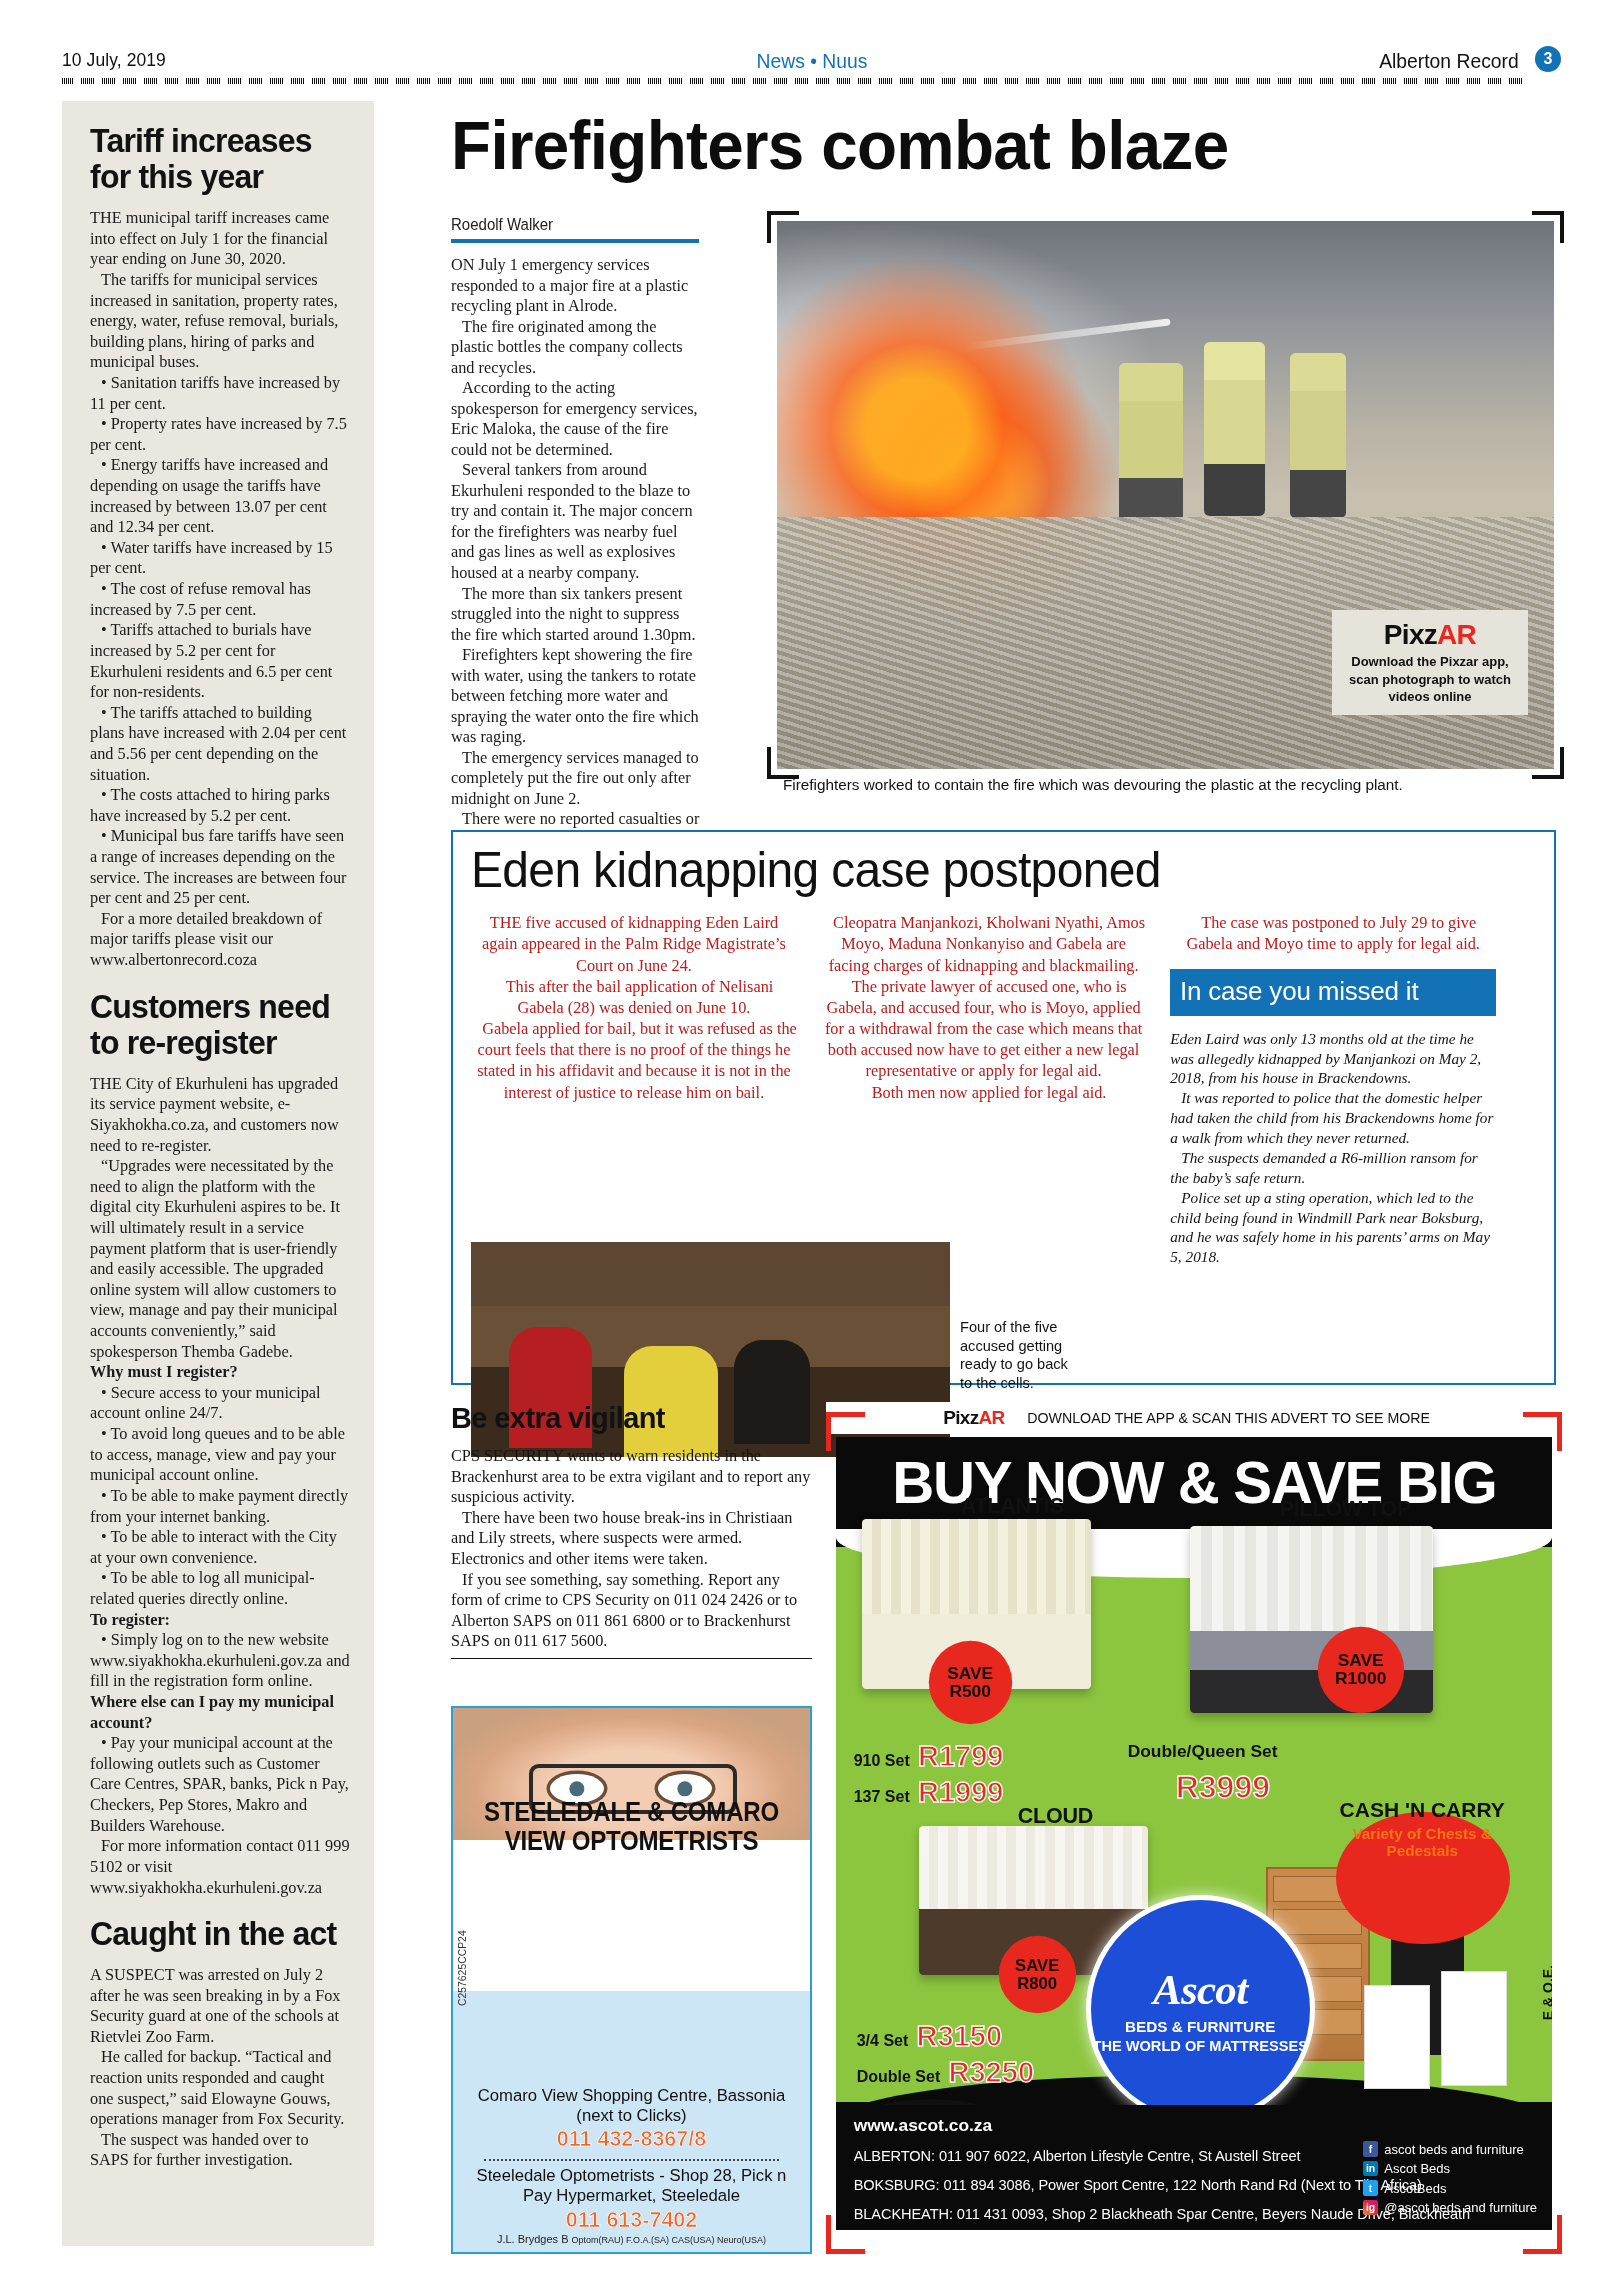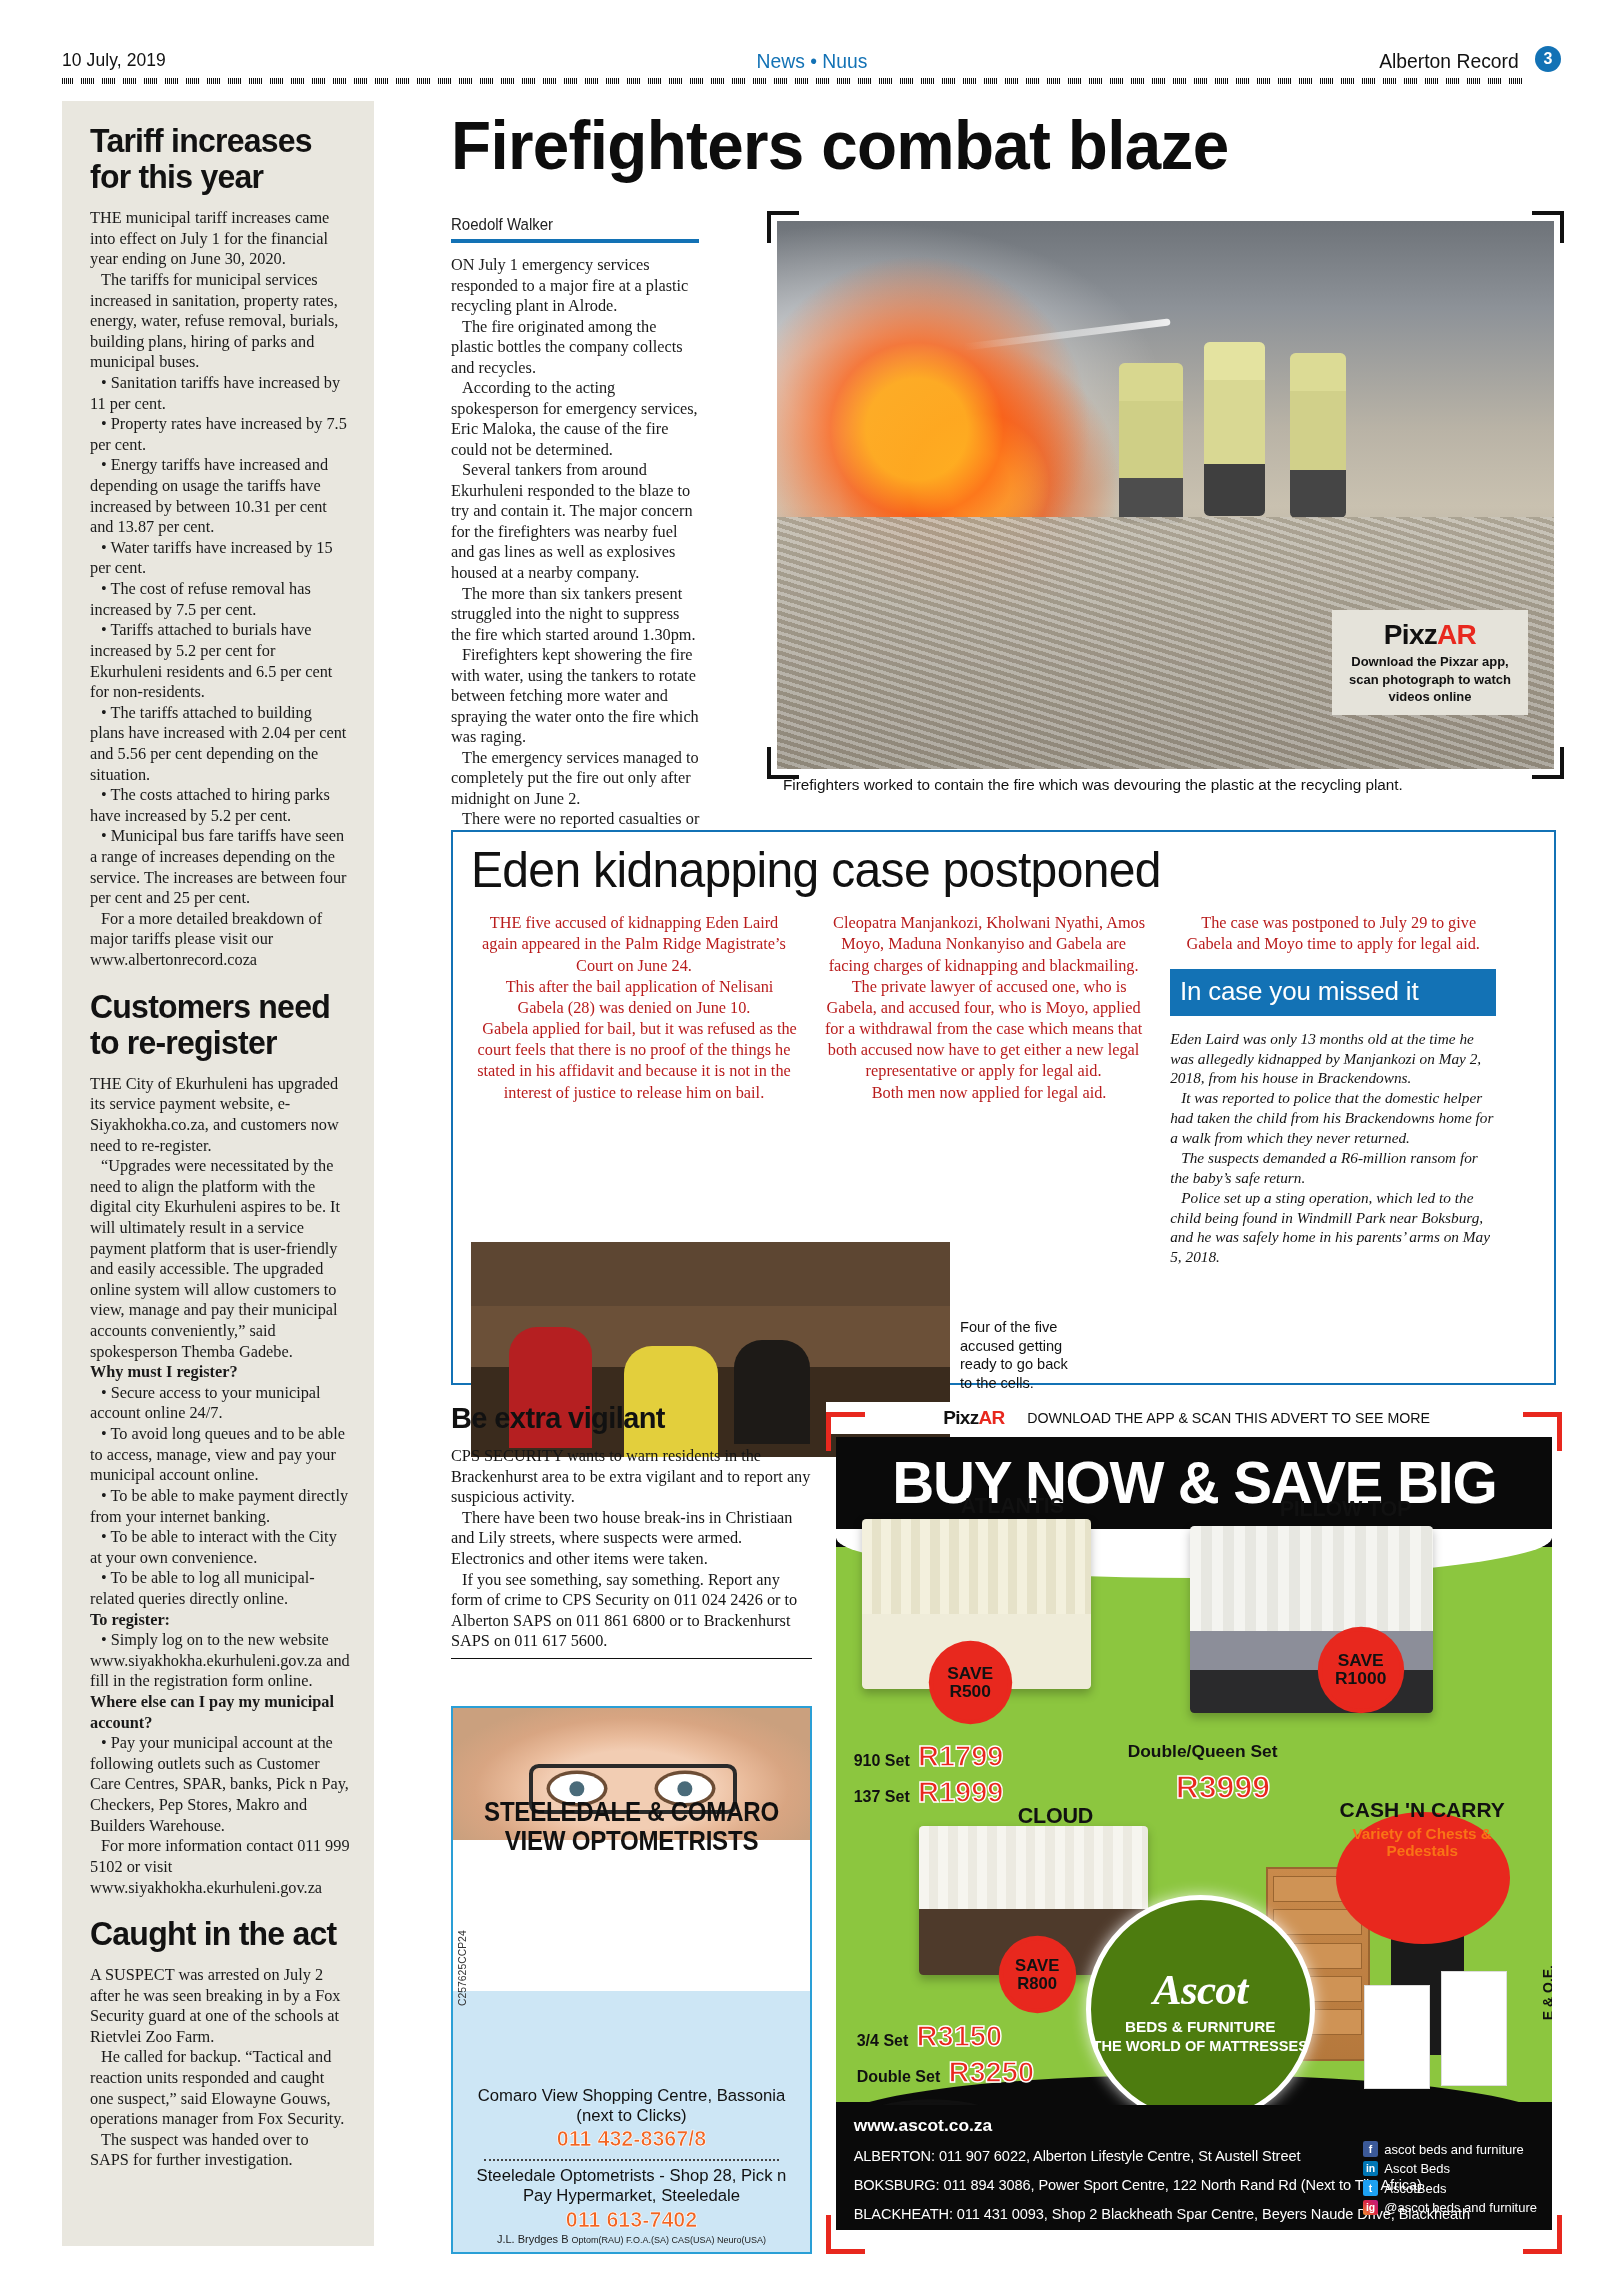--- a/index.html
+++ b/index.html
@@ -363,21 +363,21 @@
     position:absolute; left:430px; top:430px; width:104px; height:194px;
     background:linear-gradient(to bottom,#c98a4b,#b5783c);
     border:2.1px solid #9a6530;
   }
   .chest i { position:absolute; left:5.6px; right:5.6px; height:26px; border:1.4px solid #9a6530; background:#cf9355; }
   .cab-blk { position:absolute; left:555px; top:458px; width:73px; height:160px; background:#1a1a1a; border-radius:2.8px; }
   .ped1 { position:absolute; left:528px; top:548px; width:66px; height:104px; background:#fff; border:1.4px solid #ddd; }
   .ped2 { position:absolute; left:605px; top:534px; width:66px; height:115px; background:#fff; border:1.4px solid #ddd; }
   .ascot-logo {
     position:absolute; left:250px; top:458px; width:229px; height:229px;
-    border-radius:50%; background:#4d7c0f; border:5.6px solid #fff;
+    border-radius:50%; background:#1d4ed8; border:5.6px solid #fff;
     box-shadow:0 0 15.3px rgba(255,255,255,.75);
     display:flex; flex-direction:column; align-items:center; justify-content:center;
     color:#fff; text-align:center;
   }
   .ascot-name { font-family:"Liberation Serif",serif; font-style:italic; font-weight:bold;
     font-size:43px; letter-spacing:-0.7px; }
   .ascot-sub { font-family:"Liberation Sans",sans-serif; font-weight:bold; font-size:15.3px; margin-top:4.2px; }
   .ascot-sub2 { font-family:"Liberation Sans",sans-serif; font-weight:bold; font-size:14.6px; margin-top:2.8px; }
   .buy-online {
     position:absolute; left:25px; top:665px; width:139px; height:40px;
@@ -433,21 +433,21 @@
   <div class="masthead-rule"></div>
 
   <div class="left-col">
 
     <div class="h-sans-big tight">Tariff increases for this year</div>
     <div class="body-serif">
       <p class="noind">THE municipal tariff increases came into effect on July 1 for the financial year ending on June 30, 2020.</p>
       <p>The tariffs for municipal services increased in sanitation, property rates, energy, water, refuse removal, burials, building plans, hiring of parks and municipal buses.</p>
       <p class="bullet">Sanitation tariffs have increased by 11 per cent.</p>
       <p class="bullet">Property rates have increased by 7.5 per cent.</p>
-      <p class="bullet">Energy tariffs have increased and depending on usage the tariffs have increased by between 10.31 per cent and 13.87 per cent.</p>
+      <p class="bullet">Energy tariffs have increased and depending on usage the tariffs have increased by between 13.07 per cent and 12.34 per cent.</p>
       <p class="bullet">Water tariffs have increased by 15 per cent.</p>
       <p class="bullet">The cost of refuse removal has increased by 7.5 per cent.</p>
       <p class="bullet">Tariffs attached to burials have increased by 5.2 per cent for Ekurhuleni residents and 6.5 per cent for non-residents.</p>
       <p class="bullet">The tariffs attached to building plans have increased with 2.04 per cent and 5.56 per cent depending on the situation.</p>
       <p class="bullet">The costs attached to hiring parks have increased by 5.2 per cent.</p>
       <p class="bullet">Municipal bus fare tariffs have seen a range of increases depending on the service. The increases are between four per cent and 25 per cent.</p>
       <p>For a more detailed breakdown of major tariffs please visit our www.albertonrecord.coza</p>
     </div>
 
     <div class="sec-gap"></div>

